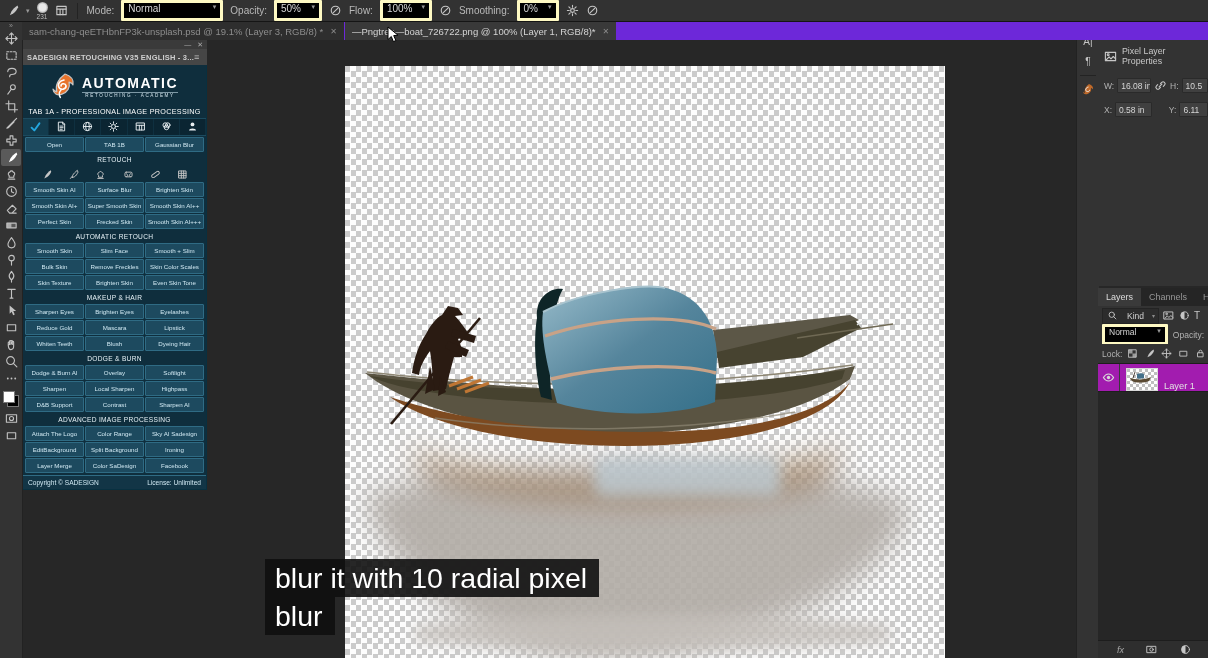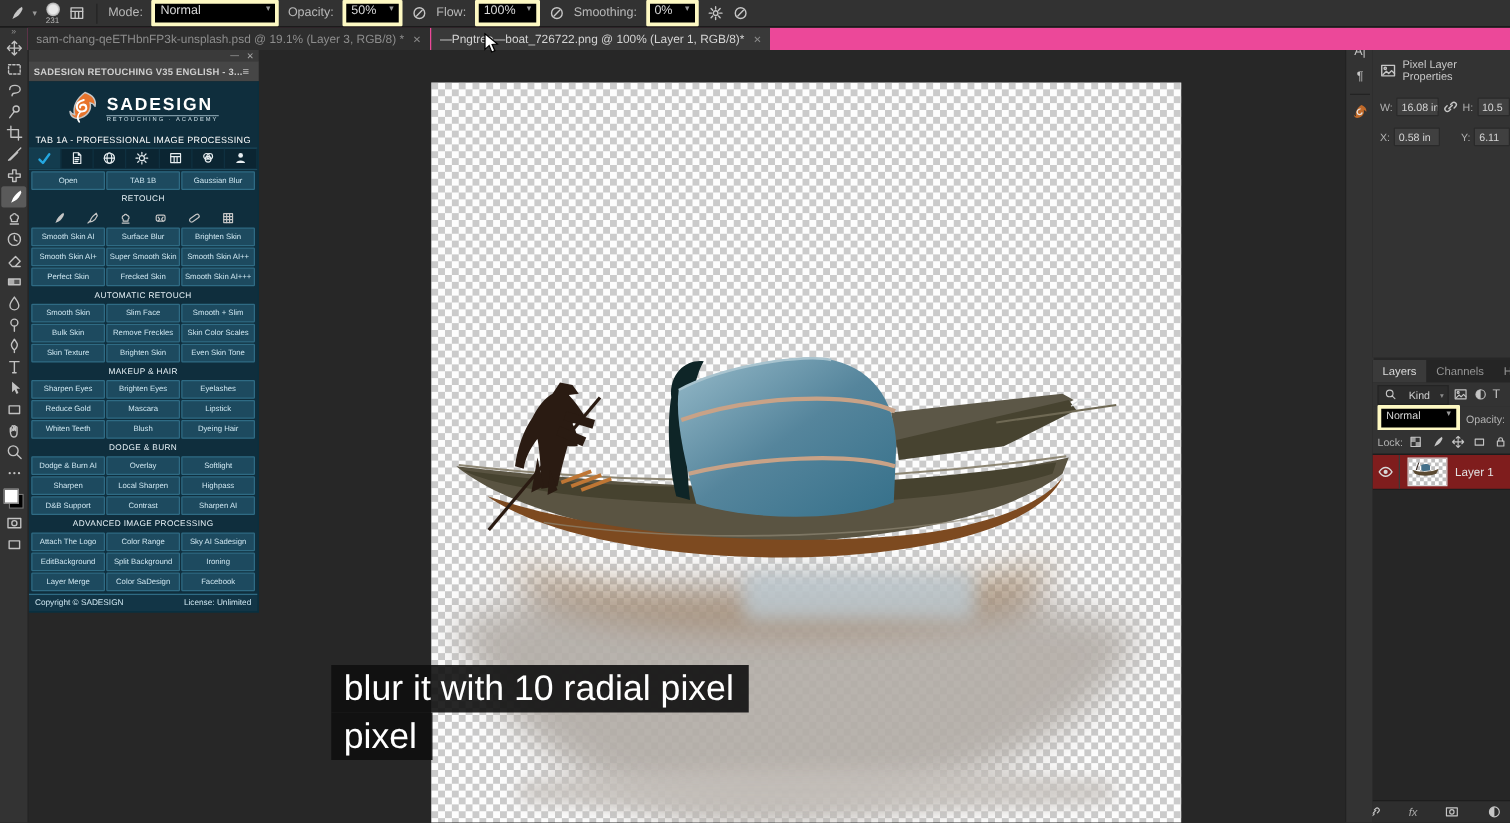--- a/index.html
+++ b/index.html
@@ -16,21 +16,21 @@
   .opt-label{color:#b9b9b9}
   .dd{background:#000000;border:3px solid #fef9c3;height:15px;display:flex;
     justify-content:space-between;padding:0 4px;color:#d8d8d8;border-radius:1px}
   .dd .chev{font-size:7px;color:#9a9a9a;margin-left:6px}
   .brush-preview{display:flex;flex-direction:column;align-items:center;line-height:1;margin-top:1px}
   .brush-preview .dot{width:11px;height:11px;border-radius:50%;background:radial-gradient(circle,#e8e8e8 0 45%,#555 100%)}
   .brush-preview .num{font-size:6.5px;color:#bbb;margin-top:1px}
   .vdiv{width:1px;height:16px;background:#232323;margin:0 2px}
 
   
-  #tab-bar{position:absolute;left:22px;top:22px;width:1186px;height:18px;background:#ec4899;display:flex;z-index:25}
+  #tab-bar{position:absolute;left:22px;top:22px;width:1186px;height:18px;background:#6d28d9;display:flex;z-index:25}
   .doc-tab{height:18px;display:flex;align-items:center;padding:0 7px;font-size:9.5px;gap:7px;white-space:nowrap}
   .doc-tab.inactive{background:#2e2e2e;color:#8d8d8d}
   .doc-tab.active{background:#393939;color:#d4d4d4;margin-left:1px}
   .doc-tab .close{font-size:8px;color:#8a8a8a}
 
   
   #toolbar{position:absolute;left:0;top:22px;width:22px;height:636px;background:#333;display:flex;
     flex-direction:column;align-items:center;z-index:20;border-right:1px solid #222}
   #toolbar .collapse{font-size:7px;color:#8f8f8f;height:8px;line-height:8px}
   .tool{width:20px;height:17px;display:flex;align-items:center;justify-content:center;color:#c2c2c2}
@@ -65,21 +65,21 @@
   .sad-iconrow{height:16px;display:flex;align-items:center;justify-content:space-around;padding:0 8px;color:#dfe9ee}
   #sad-footer{height:15px;background:#123546;border-top:1px solid #2f6b84;display:flex;align-items:center;
     justify-content:space-between;padding:0 5px;color:#cfe7f1;font-size:6.6px}
 
   
   #canvas{position:absolute;left:345px;top:66px;width:600px;height:592px;z-index:5;
     background:repeating-conic-gradient(#fdfdfd 0% 25%, #cbcbcb 0% 50%) 0 0/11px 11px}
   #boat-svg{position:absolute;inset:0}
 
   
-  #subtitle{position:absolute;left:265px;top:532px;z-index:40;color:#fff;font-size:28.5px;line-height:38px}
+  #subtitle{position:absolute;left:265px;top:559px;z-index:40;color:#fff;font-size:28.5px;line-height:38px}
   .sub-line{display:table;background:rgba(16,16,16,.9);padding:0 12px 0 10px;white-space:nowrap}
 
   
   #right-strip{position:absolute;left:1076px;top:22px;width:22px;height:636px;background:#333;z-index:20;
     display:flex;flex-direction:column;align-items:center;border-left:1px solid #222}
   #right-strip .collapse{font-size:7px;color:#8f8f8f;height:9px;line-height:9px}
   .strip-btn{width:20px;height:20px;display:flex;align-items:center;justify-content:center;color:#c6c6c6;font-size:10px}
   .strip-sep{width:16px;height:1px;background:#232323;margin:4px 0}
 
   
@@ -98,27 +98,27 @@
   
   #layers{position:absolute;left:1098px;top:288px;width:110px;height:370px;background:#2b2b2b;z-index:20;
     display:flex;flex-direction:column;overflow:hidden}
   #layers-filter{height:19px;display:flex;align-items:center;gap:3px;padding:0 4px;background:#333;color:#c6c6c6}
   #kind-dd{display:flex;align-items:center;gap:8px;background:#2c2c2c;border:1px solid #242424;height:14px;
     padding:0 3px;font-size:8.5px;color:#cfcfcf}
   #layers-blend{height:19px;display:flex;align-items:center;gap:5px;padding:0 4px;background:#333;color:#b2b2b2;font-size:8.5px}
   #blend-dd{width:56px}
   #layers-lock{height:19px;display:flex;align-items:center;gap:4px;padding:0 4px;background:#333;color:#b2b2b2;font-size:8.5px;white-space:nowrap}
   #layers-list{flex:1;background:#262626;border-top:1px solid #1d1d1d}
-  .layer-row{height:27px;display:flex;align-items:center;background:#7f1d1d;border-bottom:1px solid #1d1d1d}
+  .layer-row{height:27px;display:flex;align-items:flex-end;background:#a21caf;border-bottom:1px solid #1d1d1d}
   .eye-cell{width:21px;display:flex;align-items:center;justify-content:center;color:#d8d8d8;border-right:1px solid #3a3a3a;height:100%}
   .layer-thumb{width:30px;height:21px;margin:0 6px;border:1.5px solid #d9d9d9;
     background:repeating-conic-gradient(#fff 0% 25%, #bfbfbf 0% 50%) 0 0/6px 6px;position:relative;overflow:hidden}
   .layer-name{color:#e2e2e2;font-size:9.3px}
   #layers-bottom{height:17px;background:#2e2e2e;border-top:1px solid #1d1d1d;display:flex;align-items:center;
-    justify-content:flex-end;gap:21px;padding-right:6px;color:#9c9c9c}
+    justify-content:flex-end;gap:21px;padding-right:16px;color:#9c9c9c}
   #layers-bottom .fx{font-size:9px;font-style:italic;color:#a8a8a8}
 
   
   #cursor{position:absolute;left:387px;top:26px;z-index:60}
 </style>
 </head>
 <body>
 
 <div id="app">
 
@@ -343,21 +343,21 @@
     <div id="sad-body">
       <div id="sad-logo">
         <span class="ico">
           <svg width="26" height="30" viewBox="0 0 26 30">
             <path d="M14 2c6 2 9 6 8 11-.8-1.5-2.3-2.6-4-2.9 1.4 5.3-1.4 10-7 12-5 1.8-8.5-.5-9-5 .9 1.5 2.2 2.4 3.8 2.7C4 14 7 7 14 2Z" fill="#e8742c"></path>
             <path d="M13 8c-4 1-6 3.4-5.5 6.2.4 2.2 2.4 3.3 4.7 2.9 2-.4 3.1-1.8 2.8-3.4-.3-1.4-1.7-2.2-3.2-1.9-1.2.3-1.9 1.2-1.7 2.2" fill="none" stroke="#fff" stroke-width="1.6" stroke-linecap="round"></path>
             <path d="M10 18c-2 2-2.2 5-.6 7.5" fill="none" stroke="#fff" stroke-width="1.4" stroke-linecap="round"></path>
           </svg>
         </span>
         <span class="logo-text">
-          <span class="t1">SADESIGN</span>
+          <span class="t1">AUTOMATIC</span>
           <span class="t2">RETOUCHING · ACADEMY</span>
         </span>
       </div>
       <div id="sad-tabheader">TAB 1A - PROFESSIONAL IMAGE PROCESSING</div>
       <div id="sad-nav">
           <div class="nav-cell selected">
             <svg width="11" height="11" viewBox="0 0 14 14" fill="none" stroke="currentColor" stroke-width="1.2" stroke-linecap="round" stroke-linejoin="round">
               <path d="m2 8.5 3.5 3.5L12 3" stroke-width="2.4"></path>
             </svg>
           </div>
@@ -580,21 +580,21 @@
       <path d="M135 252 L46 358" stroke="#2a1b12" stroke-width="2.6"></path>
       <path d="M97 249 L103 240 L113 242 L118 249 L110 250 C115 255 119 261 123 267 L113 273 C116 279 118 285 117 291 L109 291 C106 302 103 313 101 323 L88 325 C88 311 87 297 85 285 C79 293 75 301 74 309 L67 307 C69 292 74 278 81 268 C85 260 91 252 97 249 Z" fill="#2a1b12"></path>
       <path d="M108 263 L131 270 L129 277 L106 270 Z" fill="#2a1b12"></path>
       <path d="M103 275 L124 284 L121 291 L100 282 Z" fill="#2a1b12"></path>
       <path d="M85 300 L80 328 L90 323 Z M95 310 L93 330 L101 326 Z" fill="#2a1b12"></path>
     </svg>
   </div>
 
   <div id="subtitle">
     <div class="sub-line">blur it with 10 radial pixel</div>
-    <div class="sub-line">pixel</div>
+    <div class="sub-line">blur</div>
   </div>
 
   <div id="right-strip">
     <div class="collapse">»</div>
     <div class="strip-btn">A|</div>
     <div class="strip-btn">¶</div>
     <div class="strip-sep"></div>
     <div class="strip-btn">
       <svg width="13" height="15" viewBox="0 0 26 30">
         <path d="M14 2c6 2 9 6 8 11-.8-1.5-2.3-2.6-4-2.9 1.4 5.3-1.4 10-7 12-5 1.8-8.5-.5-9-5 .9 1.5 2.2 2.4 3.8 2.7C4 14 7 7 14 2Z" fill="#c06a2a"></path>

